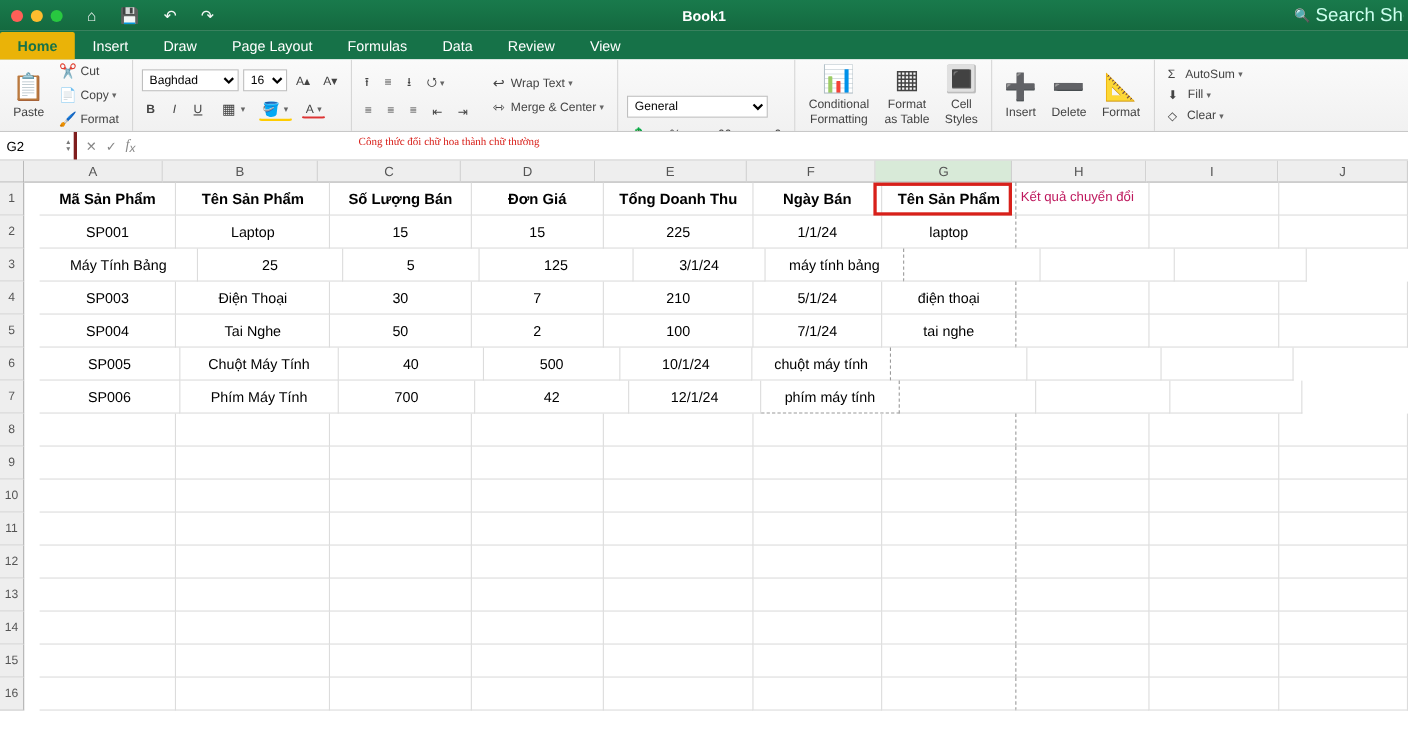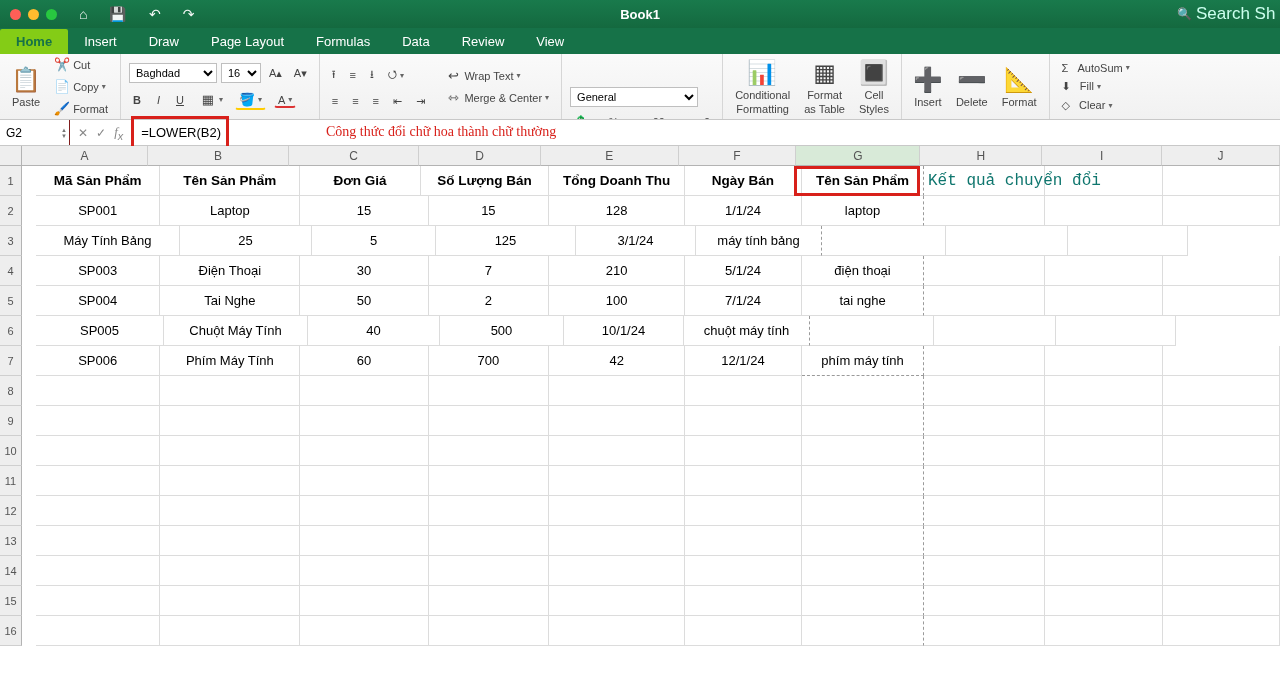--- a/index.html
+++ b/index.html
@@ -13,61 +13,61 @@
 .qbar { display:flex; gap:14px; margin-left:18px; align-items:center;}
 .qbar span { font-size:14px; color:#fff; opacity:.95;}
 .booktitle{ position:absolute; left:50%; transform:translateX(-50%); font-weight:600; font-size:13px;}
 .searchbox{ margin-left:auto; margin-right:4px; display:flex; align-items:center; gap:4px; color:#cfe; font-size:12px;}
 .searchbox input{ background:transparent;border:none;color:#fff;font-size:17px; width:80px;}
 .searchbox input::placeholder{color:#cfe;}
 
 
 .menutabs{ height:26px; background:#167248; display:flex; align-items:flex-end; font-size:13px; }
 .menutabs .tab{ padding:5px 16px 5px; color:#fff; cursor:pointer;}
-.menutabs .tab.active{ background:#84cc16; color:#167248; font-weight:600; border-radius:2px 2px 0 0;}
+.menutabs .tab.active{ background:#eab308; color:#167248; font-weight:600; border-radius:2px 2px 0 0;}
 
 
 .ribbon{ height:66px; background:linear-gradient(#fafafa,#f1f1f1); border-bottom:1px solid #c8c8c8; display:flex; font-size:11px; color:#444; overflow:hidden;}
 .group{ border-right:1px solid #d6d6d6; padding:4px 8px; display:flex; align-items:center; gap:6px; height:100%;}
 .vsplit{display:flex;flex-direction:column;gap:2px;}
 .iconbtn{ display:flex; align-items:center; gap:3px; padding:1px 3px; border:1px solid transparent; border-radius:3px; cursor:pointer; white-space:nowrap;}
 .icon{ width:16px; height:16px; display:inline-flex; align-items:center; justify-content:center; font-size:13px;}
 .bigbtn{ display:flex; flex-direction:column; align-items:center; gap:2px; padding:2px 4px; cursor:pointer; font-size:11px;}
 .bigbtn .icon{width:28px;height:28px;font-size:24px;}
 .fontsel{ height:20px; border:1px solid #bfbfbf; background:#fff; font-size:11px; padding:1px 2px;}
 
 
 .fbar{ height:26px; border-bottom:1px solid #c8c8c8; display:flex; align-items:stretch; font-size:12px;}
-.namebox{ width:70px; border-right:1px solid #7f1d1d; display:flex; align-items:center; padding-left:6px; position:relative;}
+.namebox{ width:70px; border-right:3px solid #7f1d1d; display:flex; align-items:center; padding-left:6px; position:relative;}
 .namebox .stepper{position:absolute; right:2px; display:flex; flex-direction:column; font-size:6px; line-height:6px; color:#777;}
 .fxbtns{ display:flex; align-items:center; gap:8px; padding:0 8px; color:#888;}
 .fxlabel{ font-style:italic; font-family:"Times New Roman",serif; font-size:13px;}
 .formula-wrap{ flex:1; position:relative; }
 .formula{ height:100%; width:100%; border:none; padding-left:10px; font-size:13px; outline:none;}
 .redbox-formula{ position:absolute; left:0px; top:-4px; width:98px; height:34px; border:3px solid #d8201a; pointer-events:none;}
-.annot1{ position:absolute; left:326px; top:124px; color:#d8201a; font-size:14px; font-family:"Times New Roman",serif;}
+.annot1{ position:absolute; left:326px; top:124px; color:#d8201a; font-size:10px; font-family:"Times New Roman",serif;}
 
 
 .sheetarea{ position:absolute; top:146px; left:0; right:0; bottom:0; overflow:hidden;}
 .corner{ position:absolute; left:0; top:0; width:22px; height:20px; background:#eee; border-right:1px solid #b3b3b3; border-bottom:1px solid #b3b3b3;}
 .colheads{ position:absolute; left:22px; top:0; right:0; height:20px; display:flex;}
 .ch{ border-right:1px solid #cfcfcf; border-bottom:1px solid #b3b3b3; background:#eee; text-align:center; font-size:12px; color:#555; line-height:20px;}
 .rowheads{ position:absolute; left:0; top:20px; width:22px;}
 .rh{ height:30px; border-right:1px solid #b3b3b3; border-bottom:1px solid #cfcfcf; background:#eee; text-align:center; font-size:11px; color:#555; line-height:30px;}
 .grid{ position:absolute; left:36px; top:20px; right:0;}
 .row{ display:flex; height:30px;}
 .cell{ border-right:1px solid #dcdcdc; border-bottom:1px solid #dcdcdc; padding:0 6px; font-size:13px; display:flex; align-items:center; justify-content:center; overflow:hidden; white-space:nowrap;}
 .row.hdr .cell{ font-weight:700; font-size:13.5px;}
 .colA{width:128px;} .colB{width:144px;} .colC{width:132px;} .colD{width:124px;} .colE{width:140px;} .colF{width:120px;} .colG{width:126px;} .colH{width:124px;} .colI{width:122px;} .colJ{width:120px;}
 .ch.colG{ background:#d8ead8; }
 
 .grid .cell.colG{ border-right:1px dashed #9a9a9a;}
 .row.r7 .cell.colG{ border-bottom:1px dashed #9a9a9a;}
 .sel-g2{ position:absolute; left:794px; top:20px; width:126px; height:30px; border:3px solid #d8201a; pointer-events:none;}
-.annot2{ position:absolute; left:930px; top:56px; color:#0f766e; font-size:16px; font-family:Liberation Mono, monospace;}
+.annot2{ position:absolute; left:930px; top:56px; color:#be185d; font-size:12px; font-family:Liberation Sans, sans-serif;}
 
 .sheetarea .annot2{ top:26px; left:928px;}
 
 
 .underline-b{ border-bottom:2px solid #d33; padding-bottom:0;}
 .underline-y{ border-bottom:2px solid #fc0;}
 .dd::after{content:" \25BE"; font-size:8px; color:#666;}
 
 </style>
 </head>
@@ -238,24 +238,20 @@
     <span>G2</span>
     <div class="stepper">
         <span>▲</span>
         <span>▼</span>
       </div>
   </div>
   <div class="fxbtns">
     <span>✕</span>
     <span>✓</span>
     <span class="fxlabel">f<sub>x</sub></span>
-  </div>
-  <div class="formula-wrap">
-    <input class="formula" value="=LOWER(B2)" style="">
-    <div class="redbox-formula"></div>
   </div>
 </div>
 <div class="annot1">Công thức đổi chữ hoa thành chữ thường</div>
 
 <div class="sheetarea">
   <div class="corner"></div>
   <div class="colheads">
     <div class="ch colA">A</div>
     <div class="ch colB">B</div>
     <div class="ch colC">C</div>
@@ -282,35 +278,35 @@
       <div class="rh">12</div>
       <div class="rh">13</div>
       <div class="rh">14</div>
       <div class="rh">15</div>
       <div class="rh">16</div>
     </div>
   <div class="grid" id="grid">
       <div class="row hdr">
         <div class="cell colA">Mã Sản Phẩm</div>
         <div class="cell colB">Tên Sản Phẩm</div>
+        <div class="cell colC">Số Lượng Bán</div>
         <div class="cell colD">Đơn Giá</div>
-        <div class="cell colC">Số Lượng Bán</div>
         <div class="cell colE">Tổng Doanh Thu</div>
         <div class="cell colF">Ngày Bán</div>
         <div class="cell colG">Tên Sản Phẩm</div>
         <div class="cell colH"></div>
         <div class="cell colI"></div>
         <div class="cell colJ"></div>
       </div>
       <div class="row r2">
         <div class="cell colA">SP001</div>
         <div class="cell colB">Laptop</div>
         <div class="cell colC">15</div>
         <div class="cell colD">15</div>
-        <div class="cell colE">128</div>
+        <div class="cell colE">225</div>
         <div class="cell colF">1/1/24</div>
         <div class="cell colG">laptop</div>
         <div class="cell colH"></div>
         <div class="cell colI"></div>
         <div class="cell colJ"></div>
       </div>
       <div class="row r3">
         <div class="cell colB">Máy Tính Bảng</div>
         <div class="cell colC">25</div>
         <div class="cell colD">5</div>
@@ -352,21 +348,20 @@
         <div class="cell colD">500</div>
         <div class="cell colF">10/1/24</div>
         <div class="cell colG">chuột máy tính</div>
         <div class="cell colH"></div>
         <div class="cell colI"></div>
         <div class="cell colJ"></div>
       </div>
       <div class="row r7">
         <div class="cell colA">SP006</div>
         <div class="cell colB">Phím Máy Tính</div>
-        <div class="cell colC">60</div>
         <div class="cell colD">700</div>
         <div class="cell colE">42</div>
         <div class="cell colF">12/1/24</div>
         <div class="cell colG">phím máy tính</div>
         <div class="cell colH"></div>
         <div class="cell colI"></div>
         <div class="cell colJ"></div>
       </div>
       <div class="row ">
         <div class="cell colA"></div>

